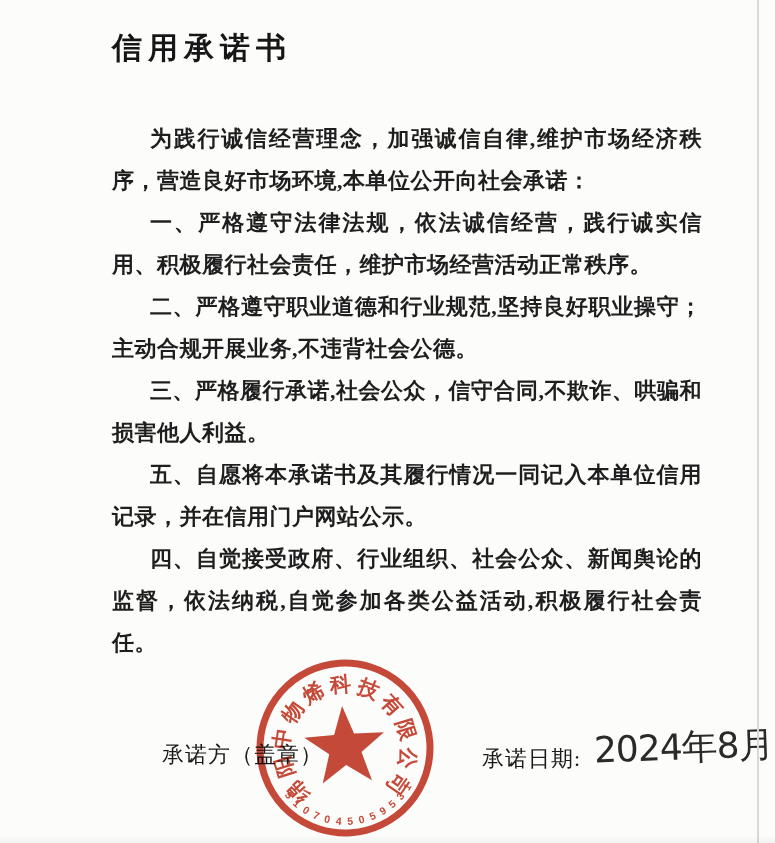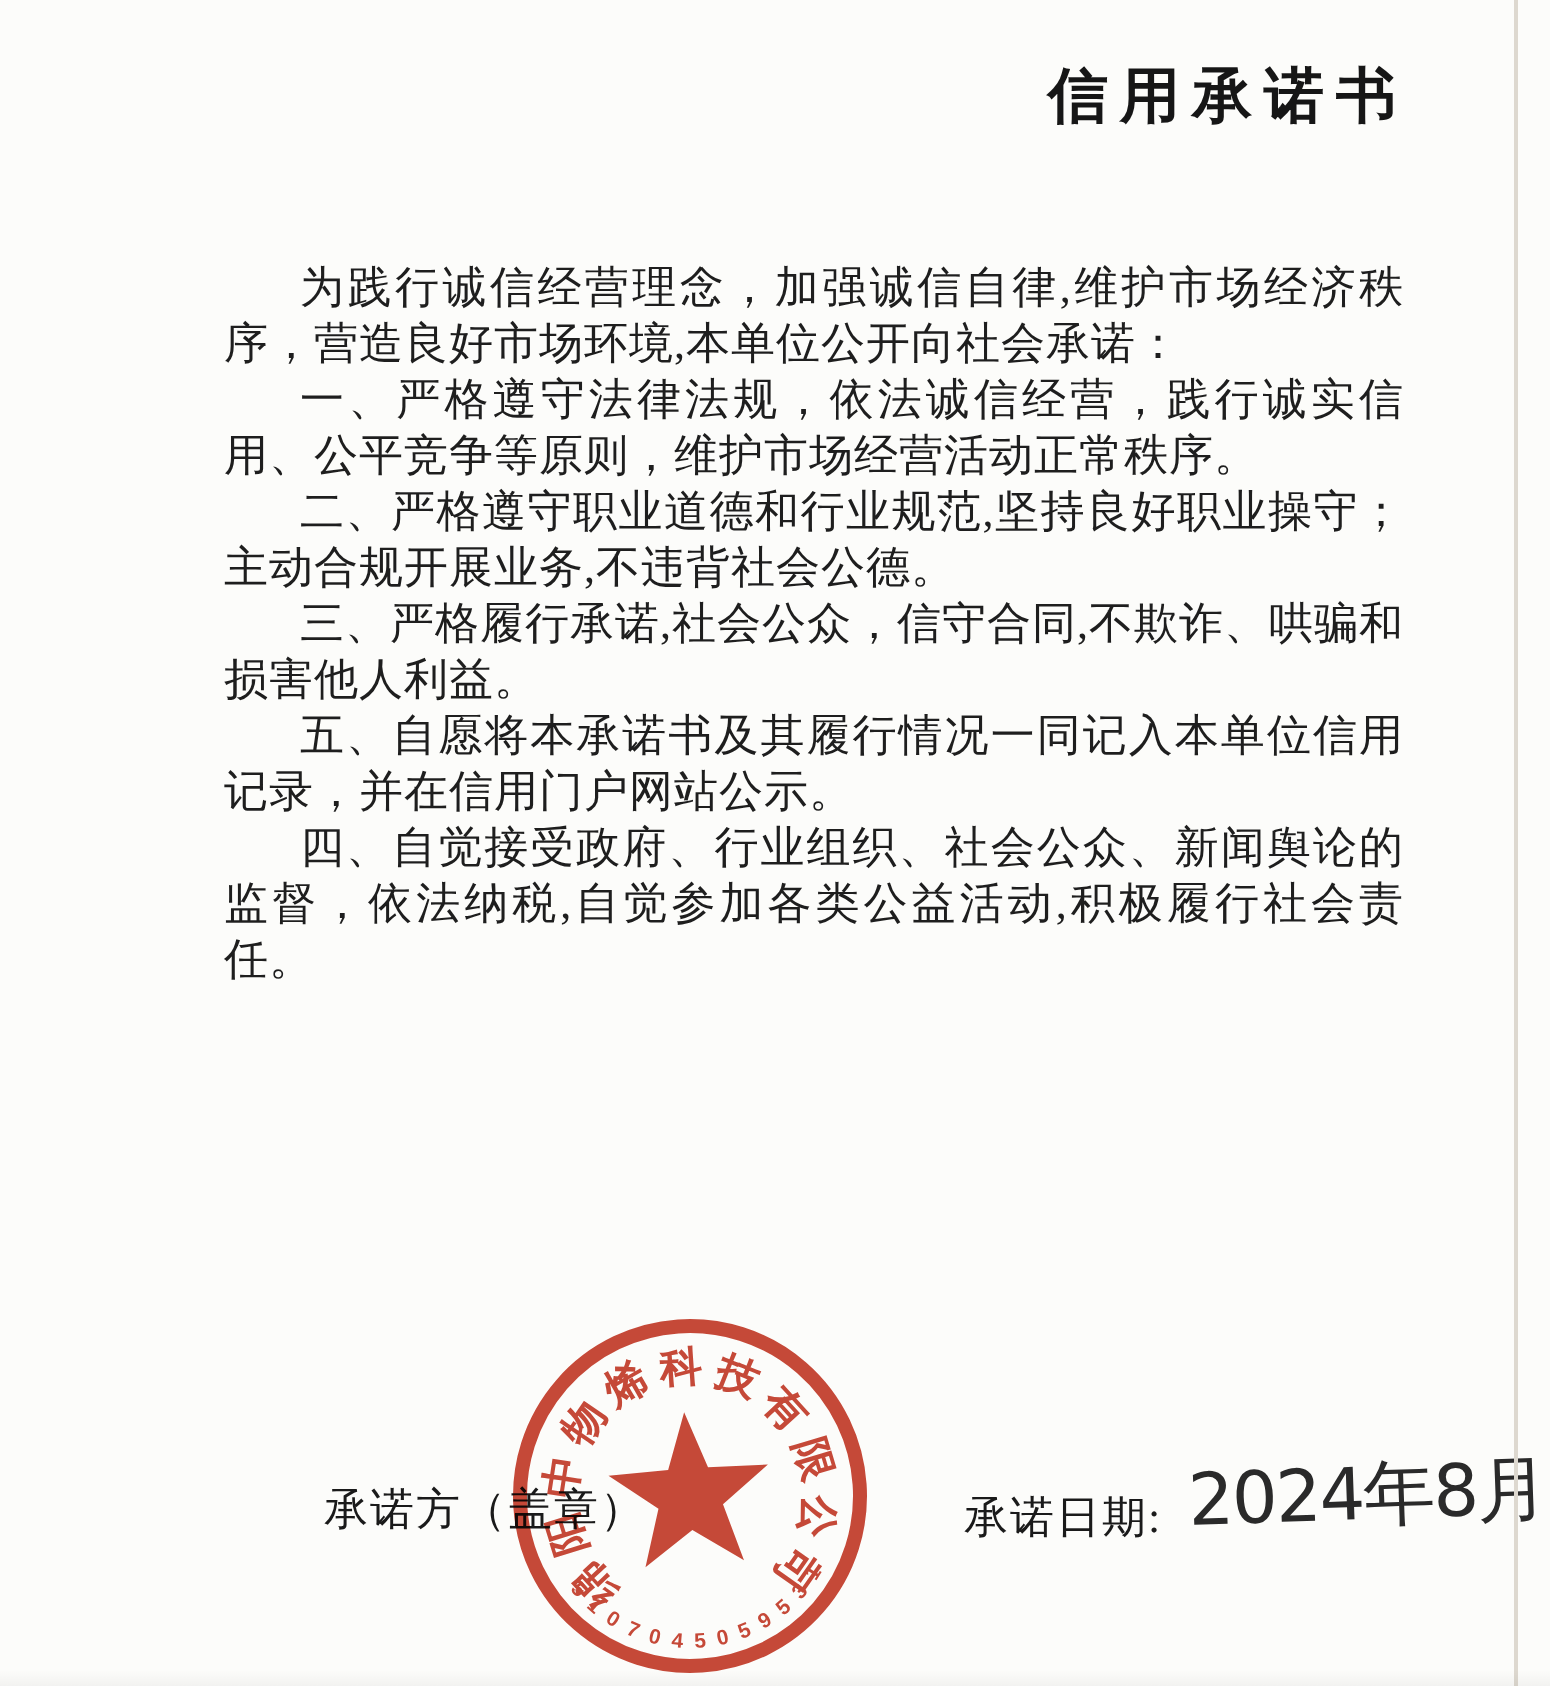--- a/index.html
+++ b/index.html
@@ -8,30 +8,31 @@
     width:775px;height:843px;
     margin:0 auto;
     background:#fcfcfa;
     overflow:hidden;
     font-family:"Liberation Serif","DejaVu Serif",serif;
     color:#1e1e1e;
   }
   .doc-title{
     position:absolute;top:28px;left:112px;width:592px;
     margin:0;
-    text-align:right;
+    text-align:left;
     font-size:30px;font-weight:700;letter-spacing:6px;
     font-family:"Liberation Sans","DejaVu Sans",sans-serif;
     color:#161616;
   }
   .body-text{
-    position:absolute;top:130px;left:112px;width:590px;
-    font-size:22px;line-height:28px;
+    position:absolute;top:118px;left:112px;width:590px;
+    font-size:22px;line-height:42px;
     text-align:justify;
     letter-spacing:0.5px;
+    font-weight:bold;
   }
   .body-text p{margin:0;text-indent:38px;}
   .sign-row{position:absolute;top:0;left:0;width:775px;height:663px;pointer-events:none;}
   .party-label{
     position:absolute;top:740px;left:162px;
     font-size:22px;letter-spacing:1px;color:#1a1a1a;
   }
   .date-label{
     position:absolute;top:744px;left:482px;
     font-size:22px;letter-spacing:1px;color:#1a1a1a;
@@ -68,21 +69,21 @@
 </style>
 </head>
 <body>
 
 <div class="page">
 
   <h1 class="doc-title">信用承诺书</h1>
 
   <div class="body-text">
     <p>为践行诚信经营理念，加强诚信自律,维护市场经济秩序，营造良好市场环境,本单位公开向社会承诺：</p>
-    <p>一、严格遵守法律法规，依法诚信经营，践行诚实信用、公平竞争等原则，维护市场经营活动正常秩序。</p>
+    <p>一、严格遵守法律法规，依法诚信经营，践行诚实信用、积极履行社会责任，维护市场经营活动正常秩序。</p>
     <p>二、严格遵守职业道德和行业规范,坚持良好职业操守；主动合规开展业务,不违背社会公德。</p>
     <p>三、严格履行承诺,社会公众，信守合同,不欺诈、哄骗和损害他人利益。</p>
     <p>五、自愿将本承诺书及其履行情况一同记入本单位信用记录，并在信用门户网站公示。</p>
     <p>四、自觉接受政府、行业组织、社会公众、新闻舆论的监督，依法纳税,自觉参加各类公益活动,积极履行社会责任。</p>
   </div>
 
   <div class="sign-row">
     <span class="party-label">承诺方（盖章）</span>
     <span class="date-label">承诺日期:</span>
     <span class="date-handwritten">2024年8月27日</span>

